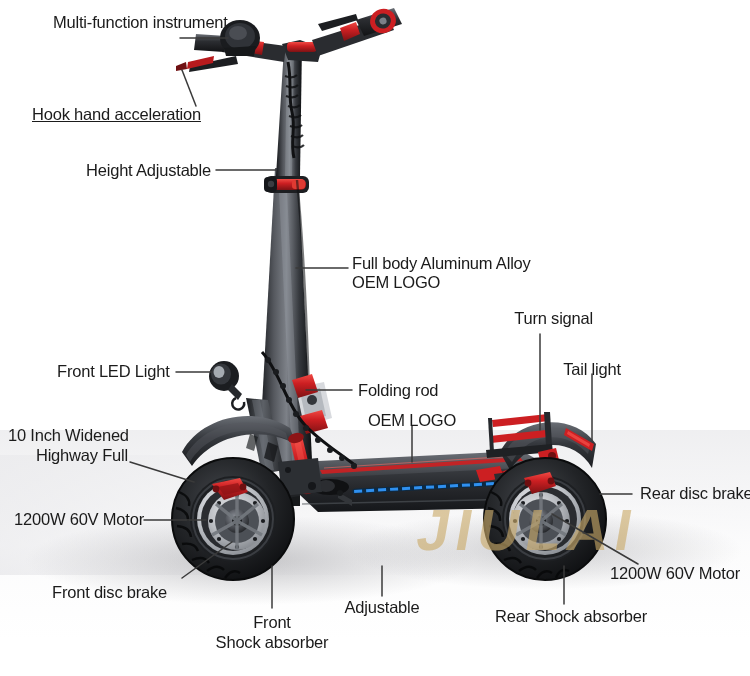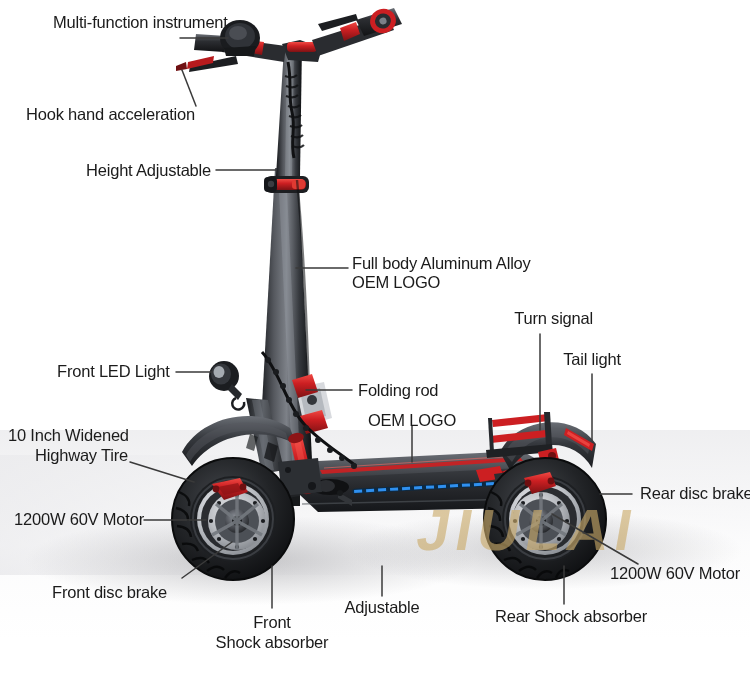--- a/index.html
+++ b/index.html
@@ -458,35 +458,35 @@
 
       <path d="M272 566 L272 608"></path>
 
       <path d="M382 566 L382 596"></path>
 
       <path d="M564 566 L564 604"></path>
     </g>
   </svg>
 
   <div class="label" style="left:10px;  top:12px;margin-left:43px;">Multi-function instrument</div>
-  <div class="label" style="left:26px;  top:104px;">Hook hand acceleration</div>
+  <div class="label" style="left:32px;  top:104px;text-decoration:underline;">Hook hand acceleration</div>
   <div class="label" style="left:352px; top:253px;">Full body Aluminum Alloy</div>
 
   <div class="label" style="left:86px;  top:160px;">Height Adjustable</div>
   <div class="label" style="left:352px; top:272px;">OEM LOGO</div>
 
   <div class="label c" style="left:487px; top:308px; width:106px;text-align:right;">Turn signal</div>
-  <div class="label c" style="left:552px; top:349px; width:80px;text-align:center;">Tail light</div>
+  <div class="label c" style="left:552px; top:359px; width:80px;text-align:center;">Tail light</div>
 
   <div class="label" style="left:57px;  top:361px;">Front LED Light</div>
   <div class="label" style="left:358px; top:380px;">Folding rod</div>
   <div class="label c" style="left:366px; top:410px; width:92px;">OEM LOGO</div>
 
   <div class="label" style="left:8px;  top:425px;">10 Inch Widened</div>
-  <div class="label r" style="left:8px;  top:445px; width:120px;">Highway Tire</div>
+  <div class="label r" style="left:8px;  top:445px; width:120px;">Highway Full</div>
 
   <div class="label" style="left:14px;  top:509px;">1200W 60V Motor</div>
   <div class="label" style="left:640px; top:483px;">Rear disc brake</div>
   <div class="label" style="left:52px;  top:582px;">Front disc brake</div>
   <div class="label" style="left:610px; top:563px;">1200W 60V Motor</div>
 
   <div class="label c" style="left:212px; top:612px; width:120px;">Front</div>
   <div class="label c" style="left:212px; top:632px; width:120px;">Shock absorber</div>
 
   <div class="label c" style="left:332px; top:597px; width:100px;">Adjustable</div>

